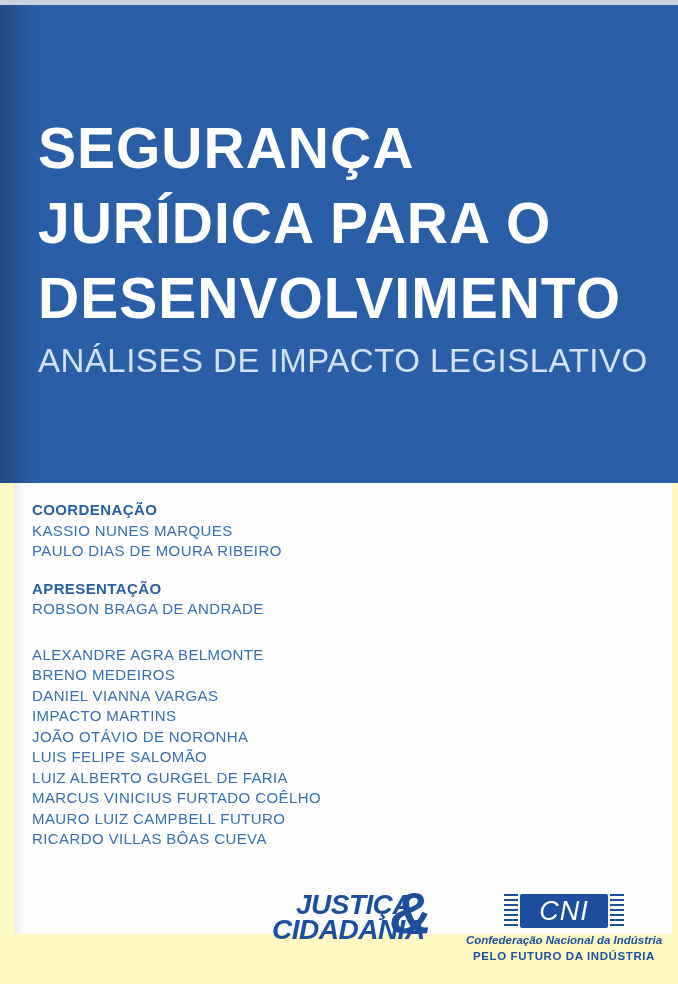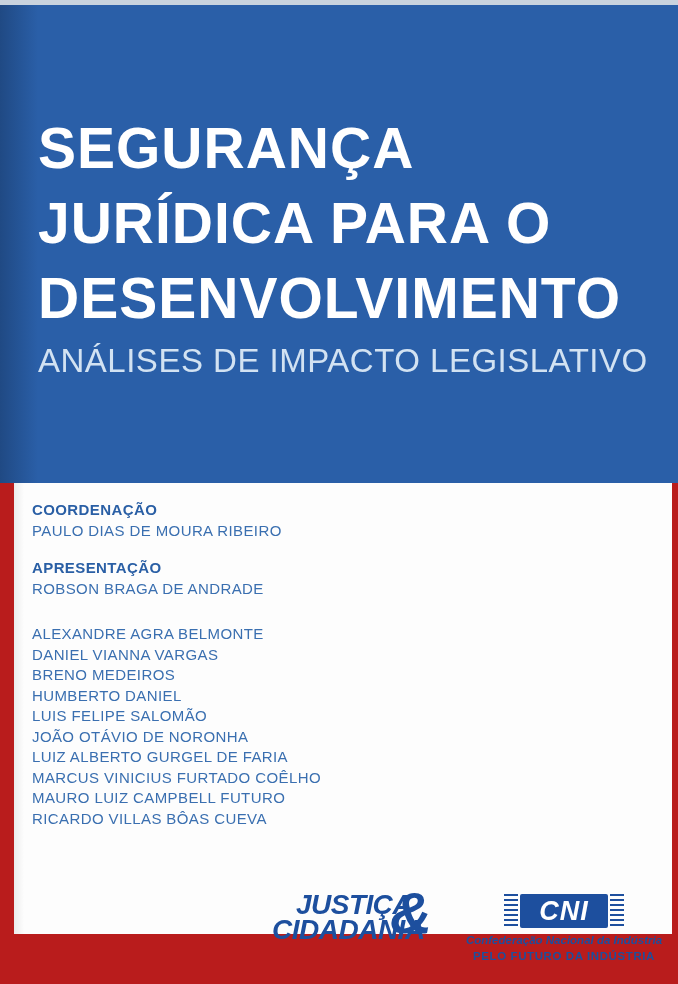--- a/index.html
+++ b/index.html
@@ -1,18 +1,18 @@
 <!DOCTYPE html>
 <html><head>
 <meta charset="utf-8">
 <style>
   html,body { margin:0; padding:0; background:#e4e7ea; }
   .page {
     position:relative; width:678px; height:984px; overflow:hidden;
-    background:#b91c1c;
+    background:#fef9c3;
     font-family:"Liberation Sans", sans-serif;
   }
   .top-strip {
     position:absolute; top:0; left:0; width:678px; height:5px;
     background:#c9d3de;
   }
   
   .band {
     position:absolute; top:5px; left:0; width:678px; height:478px;
     background:#2a5fa8;
@@ -65,21 +65,21 @@
   }
   .cni-mark { display:flex; justify-content:center; height:34px; }
   .cni-lines {
     width:14px; margin:0 2px;
     background:repeating-linear-gradient(to bottom,
       #1d4f9e 0px, #1d4f9e 2px, rgba(0,0,0,0) 2px, rgba(0,0,0,0) 5px);
   }
   .cni-box {
     width:88px; background:#1d4f9e; color:#ffffff; border-radius:2px;
     display:flex; align-items:center; justify-content:center;
-    font-size:27px; font-weight:bold; font-style:italic; letter-spacing:1px;
+    font-size:27px; font-weight:normal; font-style:italic; letter-spacing:1px;
   }
   .cni-sub { margin-top:6px; font-size:11.5px; font-style:italic; font-weight:bold; white-space:nowrap; }
   .cni-tag { margin-top:4px; font-size:11.5px; font-weight:bold; letter-spacing:.6px; white-space:nowrap; }
 </style>
 </head>
 <body>
 
 <div class="page">
   <div class="top-strip"></div>
 
@@ -91,35 +91,36 @@
       <div class="title-line">DESENVOLVIMENTO</div>
       <div class="subtitle">ANÁLISES DE IMPACTO LEGISLATIVO</div>
     </div>
   </div>
 
   <div class="panel">
     <div class="panel-shade"></div>
 
     <div class="text-col">
       <div class="sec-label">COORDENAÇÃO</div>
+      <div>KASSIO NUNES MARQUES</div>
       <div>PAULO DIAS DE MOURA RIBEIRO</div>
 
       <div class="gap"></div>
 
       <div class="sec-label">APRESENTAÇÃO</div>
       <div>ROBSON BRAGA DE ANDRADE</div>
 
       <div class="gap-lg"></div>
 
       <div>ALEXANDRE AGRA BELMONTE</div>
+      <div>BRENO MEDEIROS</div>
       <div>DANIEL VIANNA VARGAS</div>
-      <div>BRENO MEDEIROS</div>
-      <div>HUMBERTO DANIEL</div>
+      <div>IMPACTO MARTINS</div>
+      <div>JOÃO OTÁVIO DE NORONHA</div>
       <div>LUIS FELIPE SALOMÃO</div>
-      <div>JOÃO OTÁVIO DE NORONHA</div>
       <div>LUIZ ALBERTO GURGEL DE FARIA</div>
       <div>MARCUS VINICIUS FURTADO COÊLHO</div>
       <div>MAURO LUIZ CAMPBELL FUTURO</div>
       <div>RICARDO VILLAS BÔAS CUEVA</div>
     </div>
 
     <div class="jc-logo">
       <div class="jc-line1">JUSTIÇA</div>
       <div class="jc-line2">CIDADANIA</div>
       <div class="jc-amp">&amp;</div>

